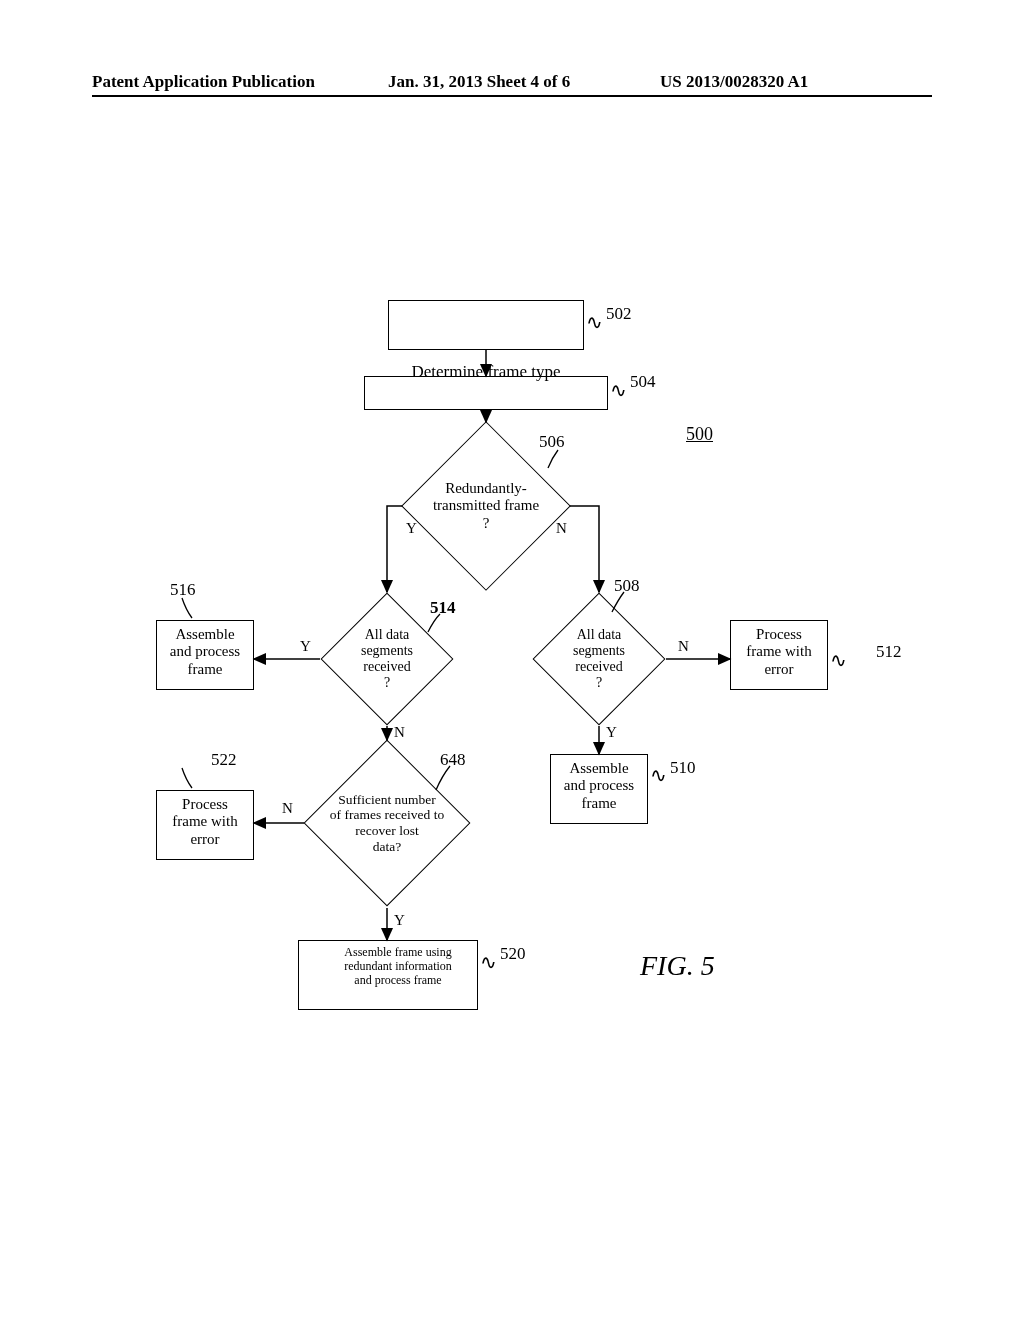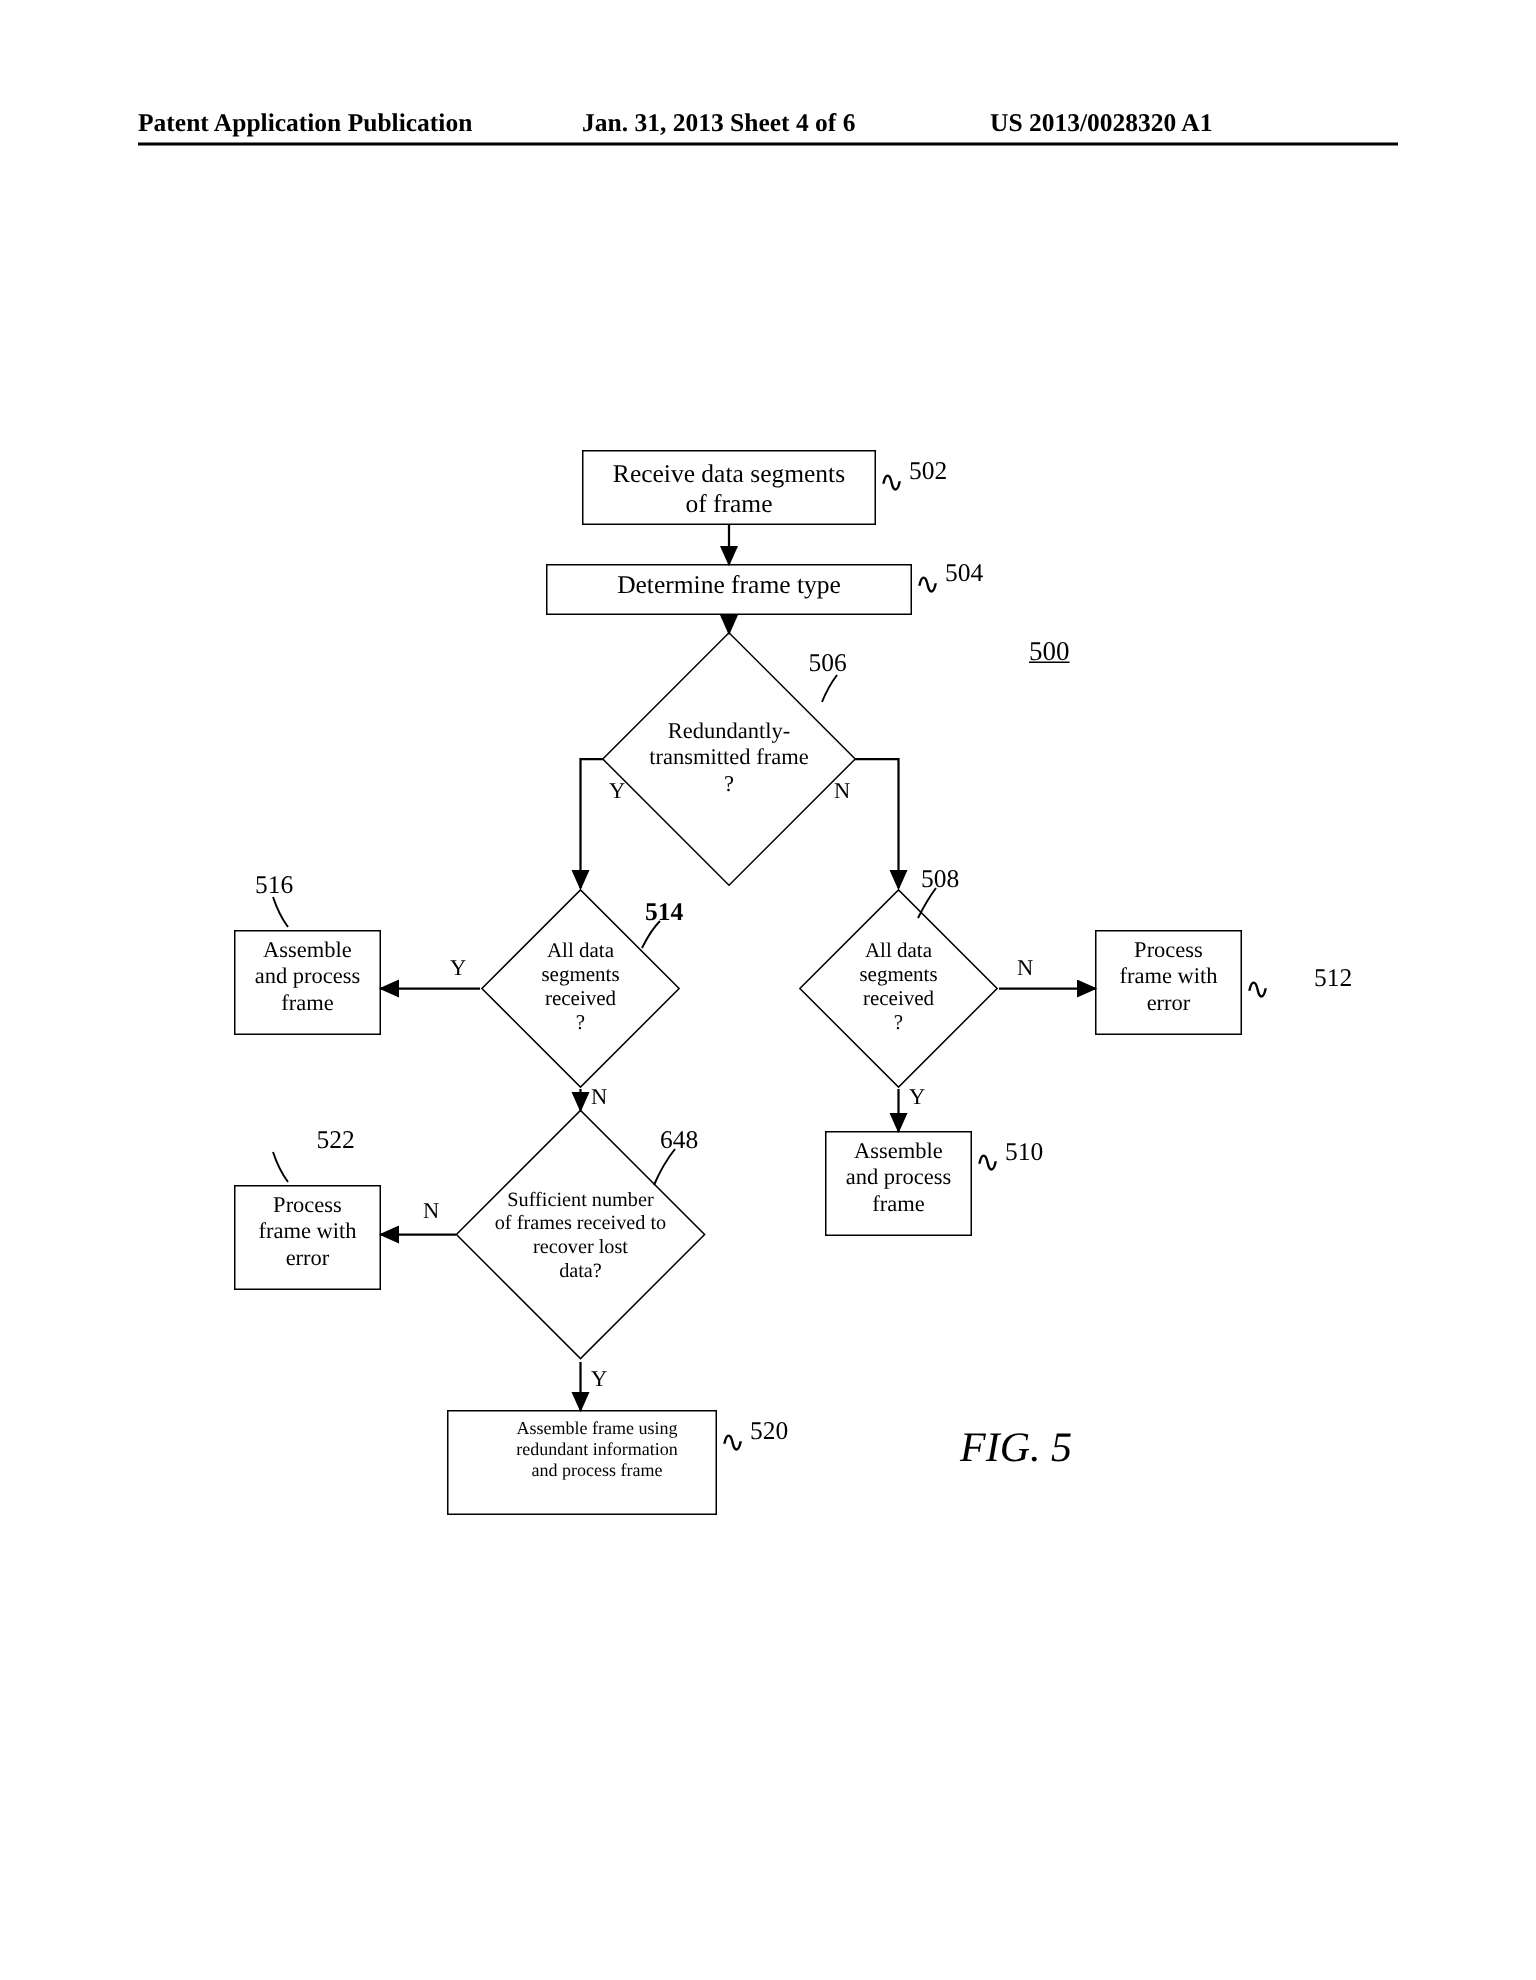--- a/index.html
+++ b/index.html
@@ -102,27 +102,25 @@
   <div class="header-line"></div>
   <div class="hdr hdr-left">Patent Application Publication</div>
   <div class="hdr hdr-center">Jan. 31, 2013  Sheet 4 of 6</div>
   <div class="hdr hdr-right">US 2013/0028320 A1</div>
 
   <div class="t" style="left:686px; top:424px; font-size:18px; text-decoration: underline;">500</div>
 
   <div class="fig" style="left:640px; top:950px;">FIG. 5</div>
 
   <div class="box" style="left:388px; top:300px; width:196px; height:50px;"></div>
-  <div class="t" style="left:388px; top:306px; width:196px; white-space:pre-line;">Receive data segments
-of frame</div>
   <div class="squig" style="left:586px; top:312px;">∿</div>
   <div class="t" style="left:606px; top:304px;">502</div>
 
   <div class="box" style="left:364px; top:376px; width:244px; height:34px;"></div>
-  <div class="t" style="left:364px; top:380px; width:244px;">Determine frame type</div>
+  <div class="t" style="left:364px; top:362px; width:244px;">Determine frame type</div>
   <div class="squig" style="left:610px; top:380px;">∿</div>
   <div class="t" style="left:630px; top:372px;">504</div>
 
   <div class="diamond" style="left:426px; top:446px; width:120px; height:120px;">
     <div class="dia-text" style="font-size:15px; white-space:pre-line;">Redundantly-
 transmitted frame
 ?</div>
   </div>
   <div class="t" style="left:539px; top:432px;">506</div>
   <svg class="connectors">

